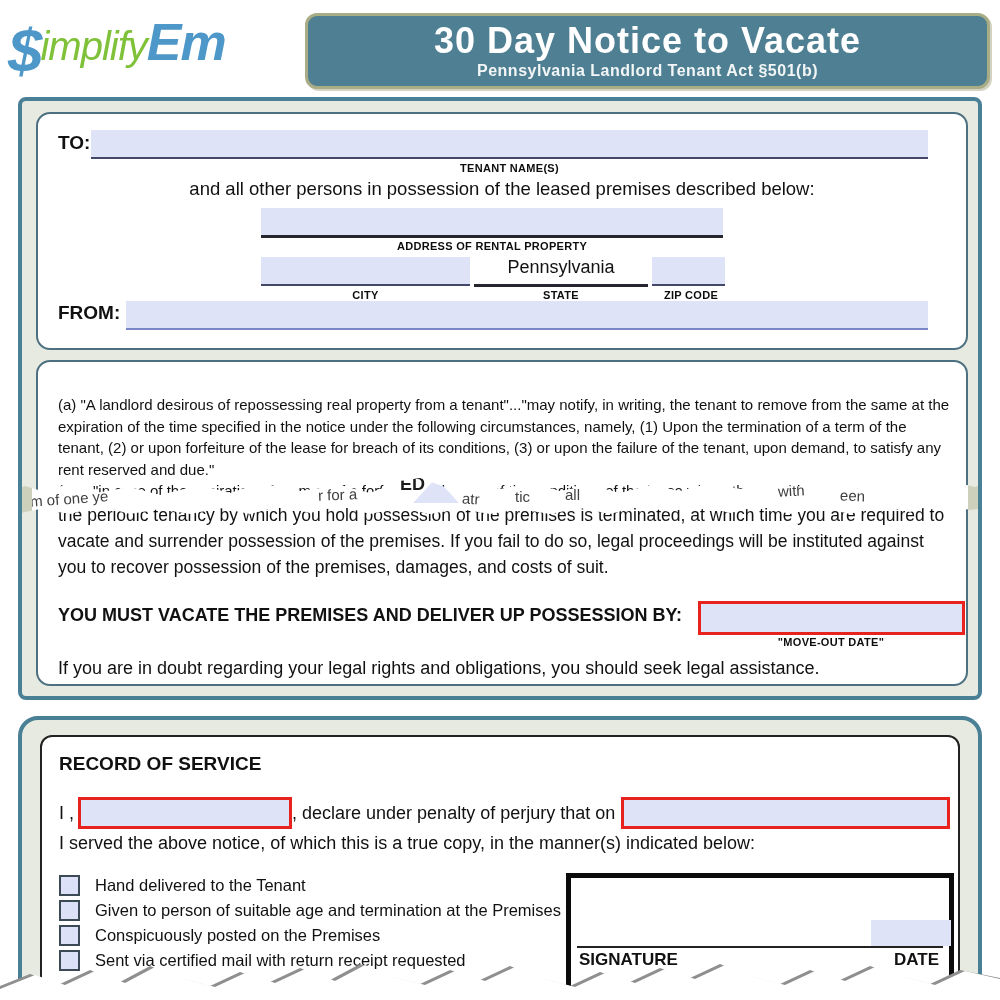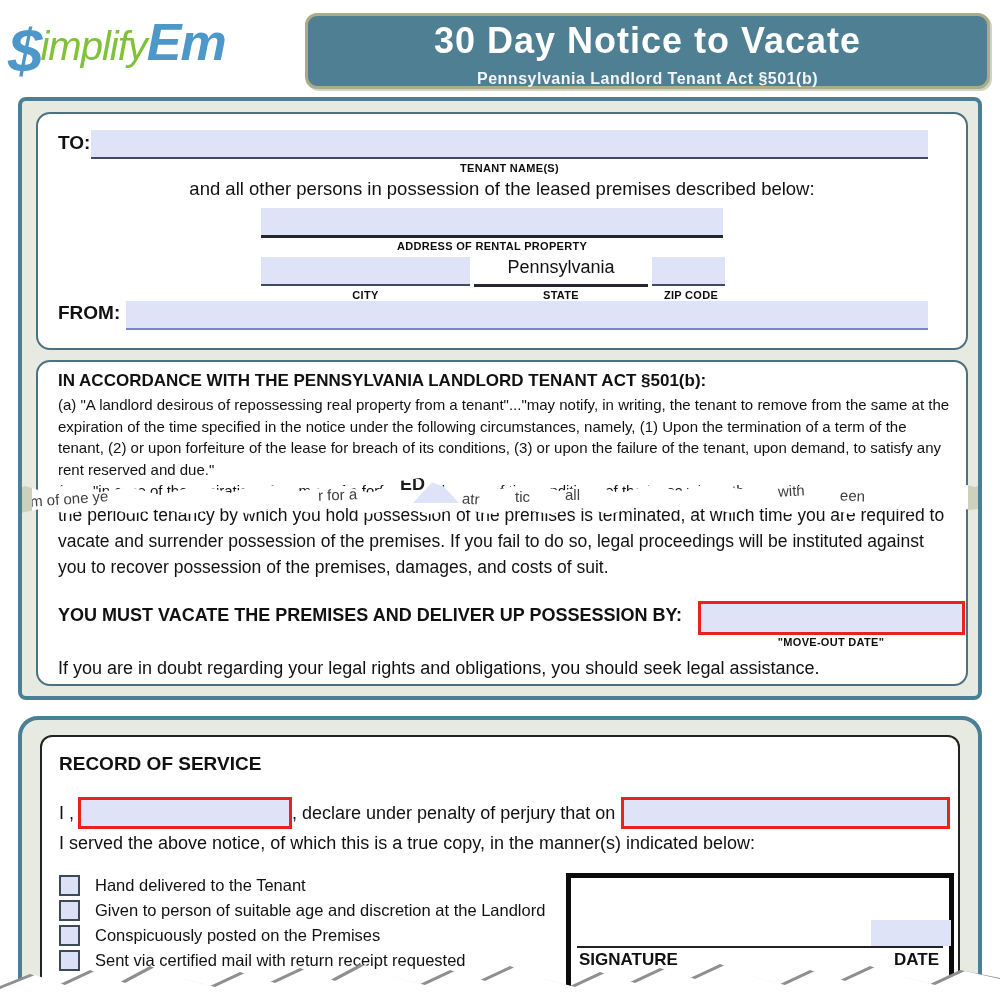--- a/index.html
+++ b/index.html
@@ -9,21 +9,21 @@
   
   .logo{position:absolute;left:8px;top:12px;width:280px;height:75px;white-space:nowrap;}
   .logo .dollar{font-size:62px;font-weight:bold;font-style:italic;color:#4e97c9;vertical-align:-12px;letter-spacing:-2px;}
   .logo .p1{font-size:40px;font-weight:normal;font-style:italic;color:#7fc138;letter-spacing:-1px;}
   .logo .p2{font-size:52px;font-weight:bold;font-style:italic;color:#4e97c9;letter-spacing:-1px;}
 
   .banner{position:absolute;left:305px;top:13px;width:679px;height:70px;background:#4e7f92;
           border:3px solid #a9ad86;border-radius:12px;text-align:center;
           box-shadow:2px 2px 0 rgba(160,155,120,.45);}
   .banner .title{margin-top:4px;font-size:36px;font-weight:bold;color:#fff;letter-spacing:1px;}
-  .banner .subtitle{font-size:16px;font-weight:bold;color:#f2f6f6;margin-top:8px;letter-spacing:.5px;}
+  .banner .subtitle{font-size:16px;font-weight:bold;color:#f2f6f6;margin-top:0px;letter-spacing:.5px;}
 
   
   .shell{position:absolute;background:#e7eae0;border:4px solid #4a8095;border-radius:8px;}
   .shellA{left:18px;top:97px;width:956px;height:595px;}
   .shellB{left:18px;top:716px;width:956px;height:300px;border-radius:20px 20px 0 0;}
   .card{position:absolute;background:#fff;border:2px solid #4d7081;border-radius:14px;}
   .card1{left:14px;top:11px;width:928px;height:234px;}
   .card2{left:14px;top:259px;width:928px;height:322px;}
   .card3{position:absolute;background:#fff;border:2px solid #222;border-radius:12px;
          left:18px;top:15px;width:916px;height:300px;}
@@ -140,21 +140,20 @@
       <div class="abs fld zip-input"></div>
       <div class="abs cap city-cap">CITY</div>
       <div class="abs cap state-cap">STATE</div>
       <div class="abs cap zip-cap">ZIP CODE</div>
 
       <div class="abs blab from-label">FROM:</div>
       <div class="abs fld from-input"></div>
     </div>
 
     <div class="card card2">
-      <div class="abs act-head">IN ACCORDANCE WITH THE PENNSYLVANIA LANDLORD TENANT ACT §501(b):</div>
       <div class="abs act-a">(a)  "A landlord desirous of repossessing real property from a tenant"..."may notify, in writing, the tenant to remove from the same at the expiration of the time specified in the notice under the following circumstances, namely, (1) Upon the termination of a term of the tenant, (2) or upon forfeiture of the lease for breach of its conditions, (3) or upon the failure of the tenant, upon demand, to satisfy any rent reserved and due."</div>
       <div class="abs act-b">(b)  ..."in case of the expiration of&nbsp;&nbsp;&nbsp;&nbsp;&nbsp;&nbsp;m or of a forfeitu&nbsp;&nbsp;&nbsp;&nbsp;or breach of the conditions of the lease where the lease is for any</div>
       <div class="abs term-para">the periodic tenancy by which you hold possession of the premises is terminated, at which time you are required to vacate and surrender possession of the premises. If you fail to do so, legal proceedings will be instituted against you to recover possession of the premises, damages, and costs of suit.</div>
 
       <div class="abs vacate-line">YOU MUST VACATE THE PREMISES AND DELIVER UP POSSESSION BY:</div>
       <div class="abs redfld moveout-input"></div>
       <div class="abs cap moveout-cap">"MOVE-OUT DATE"</div>
 
       <div class="abs doubt-line">If you are in doubt regarding your legal rights and obligations, you should seek legal assistance.</div>
     </div>
@@ -172,21 +171,21 @@
       </div>
 
       <div class="abs served-line">I served the above notice, of which this is a true copy, in the manner(s) indicated below:</div>
 
       <div class="method-row" style="top:138px;">
         <span class="chk"></span>
         <span>Hand delivered to the Tenant</span>
       </div>
       <div class="method-row" style="top:163px;">
         <span class="chk"></span>
-        <span>Given to person of suitable age and discretion at the Landlord</span>
+        <span>Given to person of suitable age and termination at the Premises</span>
       </div>
       <div class="method-row" style="top:188px;">
         <span class="chk"></span>
         <span>Conspicuously posted on the Premises</span>
       </div>
       <div class="method-row" style="top:213px;">
         <span class="chk"></span>
         <span>Sent via certified mail with return receipt requested</span>
       </div>
 

